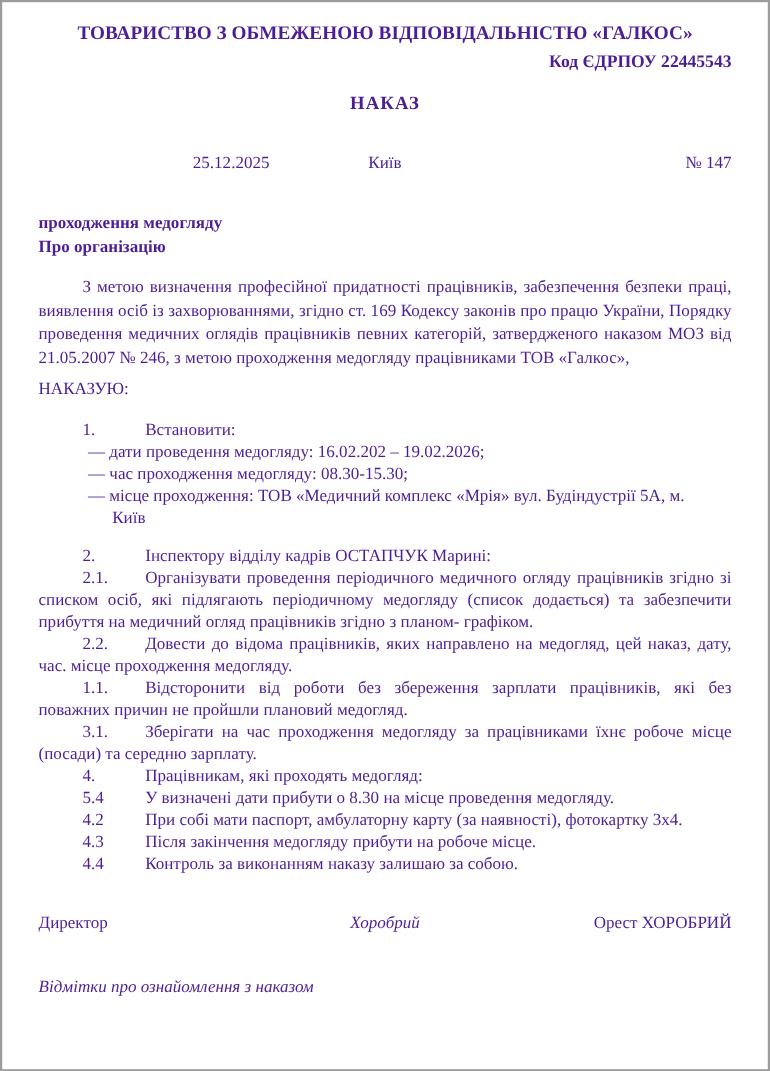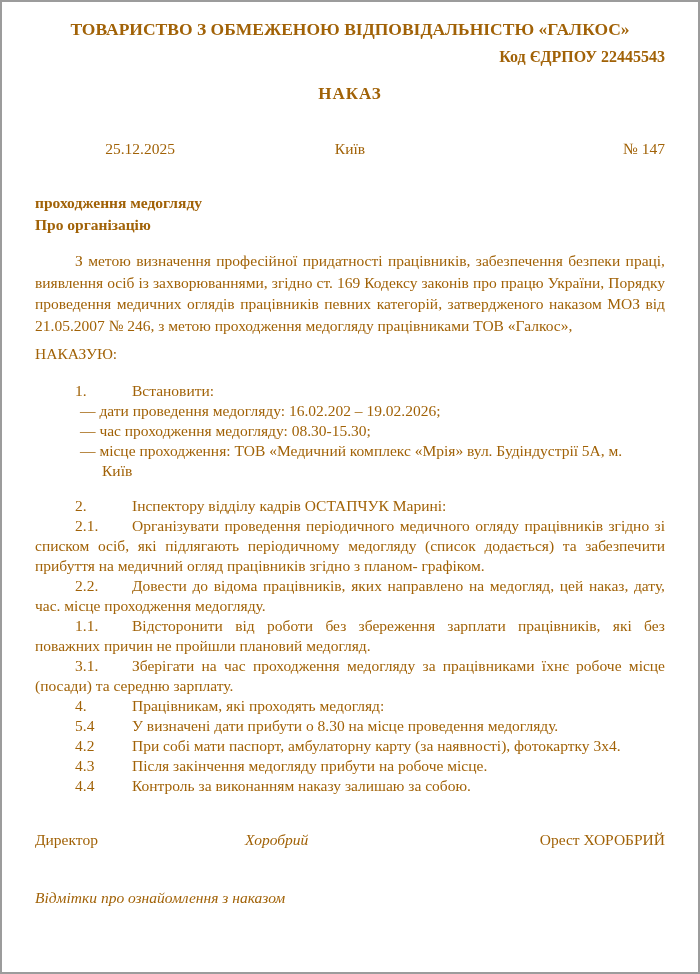--- a/index.html
+++ b/index.html
@@ -8,21 +8,21 @@
     background: #ffffff;
   }
   .page {
     width: 700px;
     height: 974px;
     box-sizing: border-box;
     background: #ffffff;
     border: 2px solid #9c9c9c;
     padding: 16px 33px 0 33px;
     font-family: "Liberation Serif", "DejaVu Serif", serif;
-    color: #a16207;
+    color: #4c1d95;
     overflow: hidden;
   }
   .company-title {
     text-align: center;
     font-weight: bold;
     font-size: 17.5px;
     line-height: 23px;
     margin: 0;
   }
   .edrpou {
@@ -40,21 +40,21 @@
     margin-top: 16px;
     letter-spacing: 1px;
   }
   .meta-row {
     display: flex;
     margin-top: 34px;
     font-size: 15.5px;
     line-height: 20px;
   }
   .meta-row > span { flex: 1; }
-  .meta-left   { text-align: center; }
+  .meta-left   { text-align: right; }
   .meta-center { text-align: center; }
   .meta-right  { text-align: right; }
   .subject {
     font-weight: bold;
     font-size: 15.5px;
     line-height: 22px;
     margin-top: 33px;
   }
   .preamble {
     font-size: 15.5px;
@@ -92,21 +92,21 @@
   }
   .items p.gap-before { margin-top: 15px; }
   .signature-row {
     display: flex;
     margin-top: 34px;
     font-size: 15.5px;
     line-height: 20px;
   }
   .signature-row > span { flex: 1; }
   .sig-position { text-align: left; }
-  .sig-script   { font-style: italic; }
+  .sig-script   { text-align: center; font-style: italic; }
   .sig-name     { text-align: right; }
   .footer-note {
     margin-top: 37px;
     font-style: italic;
     font-size: 15.5px;
     line-height: 21px;
   }
 </style>
 </head>
 <body>

